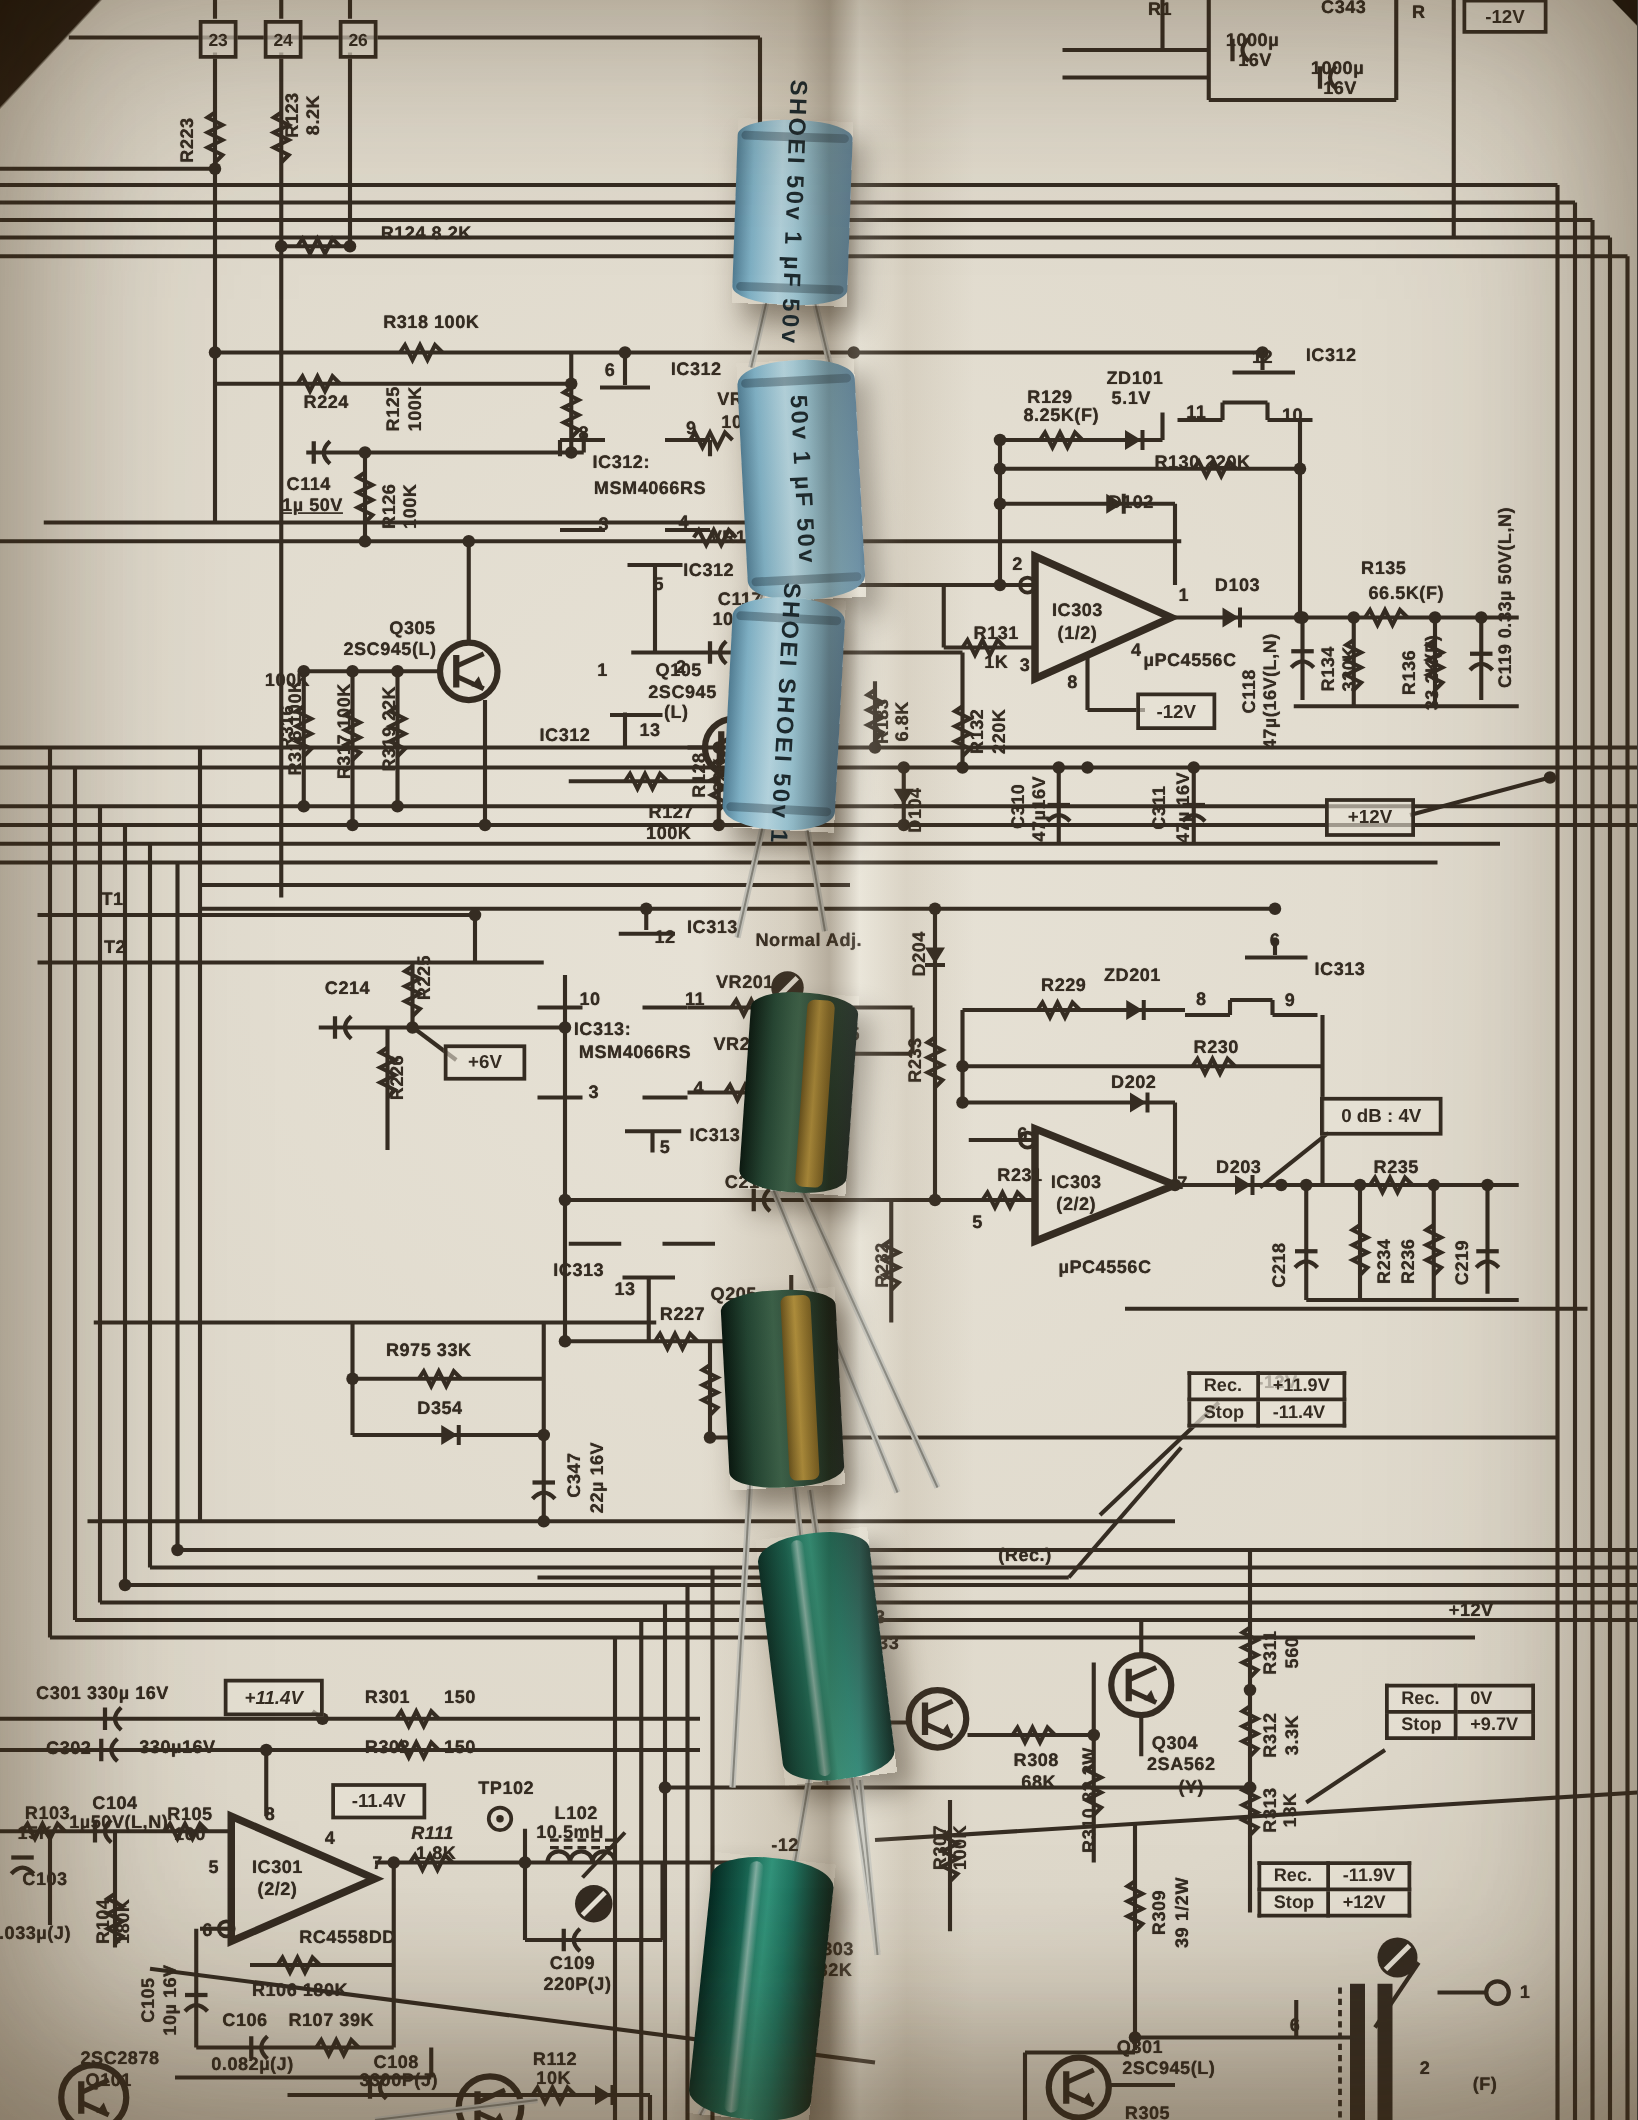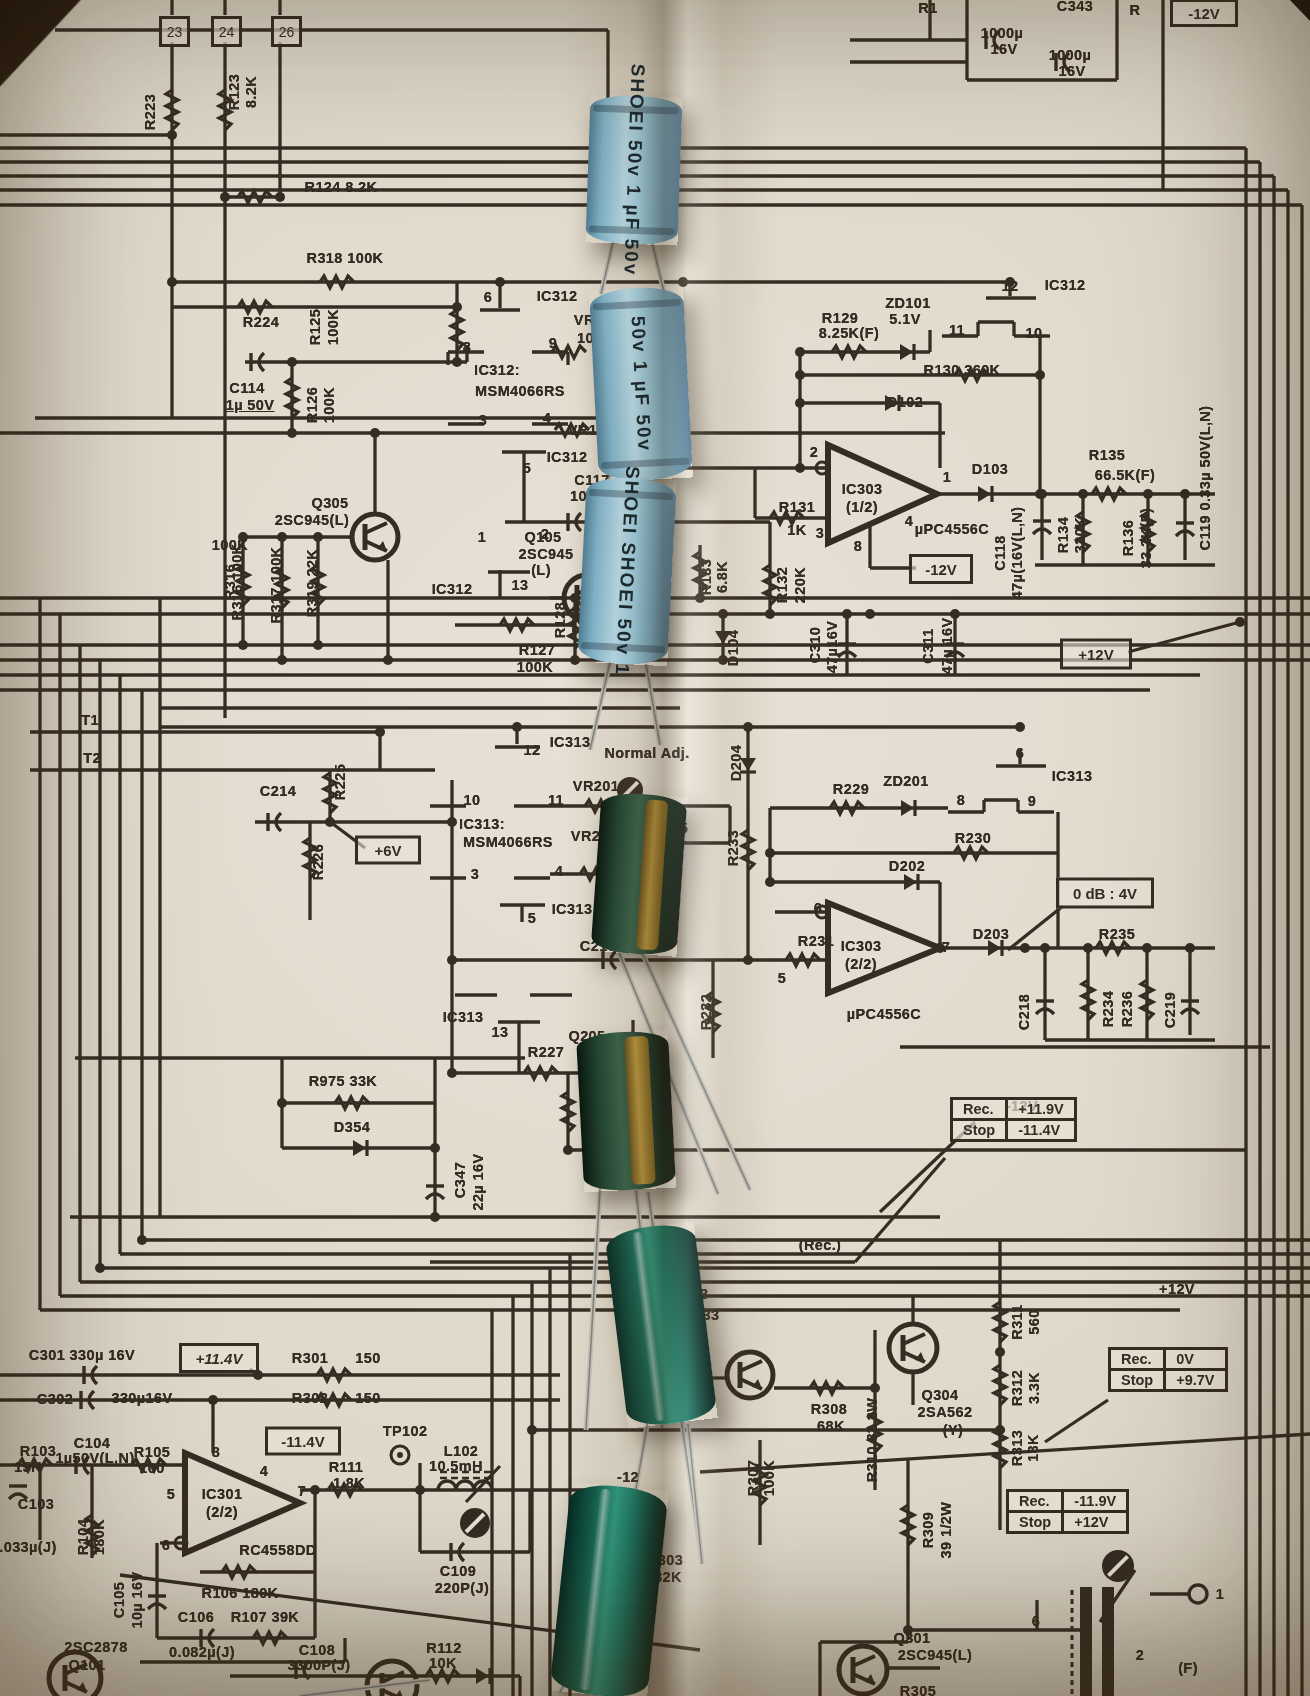--- a/index.html
+++ b/index.html
@@ -8,21 +8,21 @@
     font-family:"Liberation Sans", sans-serif;}
   #wires{position:absolute;left:0;top:0;z-index:2;}
   #labels{position:absolute;left:0;top:0;width:100%;height:100%;z-index:3;}
   .lb{position:absolute;white-space:nowrap;font-weight:bold;font-size:14.5px;color:#352c22;
       letter-spacing:.4px;transform:translate(-50%,-50%);text-shadow:0 0 .6px #352c22;}
   .lb.v{transform:translate(-50%,-50%) rotate(-90deg);}
   .bx{position:absolute;border:3px solid #352c22;color:#352c22;font-weight:bold;font-size:15px;
       display:flex;align-items:center;justify-content:center;transform:translate(-50%,-50%);
       background:rgba(232,227,214,.6);white-space:nowrap;padding:0 4px;}
   .term{position:absolute;width:25px;height:25px;border:3.5px solid #352c22;color:#352c22;
-      font-weight:normal;font-size:14px;display:flex;align-items:center;justify-content:center;
+      font-weight:bold;font-size:14px;display:flex;align-items:center;justify-content:center;
       background:rgba(232,227,214,.7);}
   table.vt{position:absolute;border-collapse:collapse;background:rgba(232,227,214,.7);}
   table.vt td{border:3px solid #352c22;color:#352c22;font-weight:bold;font-size:14.5px;
       padding:1px 10px;white-space:nowrap;}
   .cap{position:absolute;z-index:5;box-shadow:10px 14px 22px rgba(35,25,10,.45);}
   .cap .body{position:absolute;inset:0;border-radius:46%/9%;}
   .cap.blue .body{background:linear-gradient(90deg,#4f7d95 0%,#7fb5cd 15%,#badfee 40%,#9ed0e4 58%,#76a8c0 80%,#49708a 100%);}
   .cap.green .body{background:linear-gradient(90deg,#06150e 0%,#1d4231 22%,#356049 45%,#274c3c 62%,#12291d 85%,#050f0a 100%);}
   .cap.teal .body{background:linear-gradient(90deg,#052a22 0%,#0f5c4c 25%,#2b9a82 48%,#147866 65%,#073a30 88%,#03201a 100%);}
   .cap .band{position:absolute;left:3%;right:3%;height:7px;background:rgba(20,40,55,.35);border-radius:4px;}
@@ -589,21 +589,21 @@
       <div class="lb" style="left: 627px; top: 396px;">116</div>
       <div class="lb" style="left: 632px; top: 411px;">50V</div>
       <div class="lb" style="left: 1010px; top: 286px;">12</div>
       <div class="lb" style="left: 1065px; top: 285px;">IC312</div>
       <div class="lb" style="left: 908px; top: 303px;">ZD101</div>
       <div class="lb" style="left: 905px; top: 319px;">5.1V</div>
       <div class="lb" style="left: 840px; top: 318px;">R129</div>
       <div class="lb" style="left: 849px; top: 333px;">8.25K(F)</div>
       <div class="lb" style="left: 957px; top: 330px;">11</div>
       <div class="lb" style="left: 1034px; top: 333px;">10</div>
-      <div class="lb" style="left: 962px; top: 370px;">R130 360K</div>
+      <div class="lb" style="left: 962px; top: 370px;">R130 220K</div>
       <div class="lb" style="left: 905px; top: 402px;">D102</div>
       <div class="lb" style="left: 814px; top: 452px;">2</div>
       <div class="lb" style="left: 862px; top: 489px;">IC303</div>
       <div class="lb" style="left: 862px; top: 507px;">(1/2)</div>
       <div class="lb" style="left: 947px; top: 477px;">1</div>
       <div class="lb" style="left: 990px; top: 469px;">D103</div>
       <div class="lb" style="left: 797px; top: 507px;">R131</div>
       <div class="lb" style="left: 797px; top: 530px;">1K</div>
       <div class="lb" style="left: 820px; top: 533px;">3</div>
       <div class="lb" style="left: 909px; top: 521px;">4</div>
@@ -729,21 +729,21 @@
       <div class="lb" style="left: 368px; top: 1398px;">150</div>
       <div class="lb" style="left: 27px; top: 1451px; padding-left: 22px;">R103</div>
       <div class="lb" style="left: 28px; top: 1467px;">15K</div>
       <div class="lb" style="left: 92px; top: 1443px;">C104</div>
       <div class="lb" style="left: 95px; top: 1458px;">1µ50V(L,N)</div>
       <div class="lb" style="left: 152px; top: 1452px;">R105</div>
       <div class="lb" style="left: 152px; top: 1468px;">100</div>
       <div class="lb" style="left: 405px; top: 1431px;">TP102</div>
       <div class="lb" style="left: 461px; top: 1451px;">L102</div>
       <div class="lb" style="left: 456px; top: 1466px;">10.5mH</div>
-      <div class="lb" style="left: 346px; top: 1467px;">R111</div>
+      <div class="lb" style="left: 346px; top: 1467px; font-style: italic;">R111</div>
       <div class="lb" style="left: 349px; top: 1483px;">1.8K</div>
       <div class="lb" style="left: 216px; top: 1452px;">8</div>
       <div class="lb" style="left: 264px; top: 1471px;">4</div>
       <div class="lb" style="left: 171px; top: 1494px;">5</div>
       <div class="lb" style="left: 166px; top: 1545px;">6</div>
       <div class="lb" style="left: 302px; top: 1491px;">7</div>
       <div class="lb" style="left: 222px; top: 1494px;">IC301</div>
       <div class="lb" style="left: 222px; top: 1512px;">(2/2)</div>
       <div class="lb" style="left: 278px; top: 1550px;">RC4558DD</div>
       <div class="lb" style="left: 36px; top: 1504px;">C103</div>

